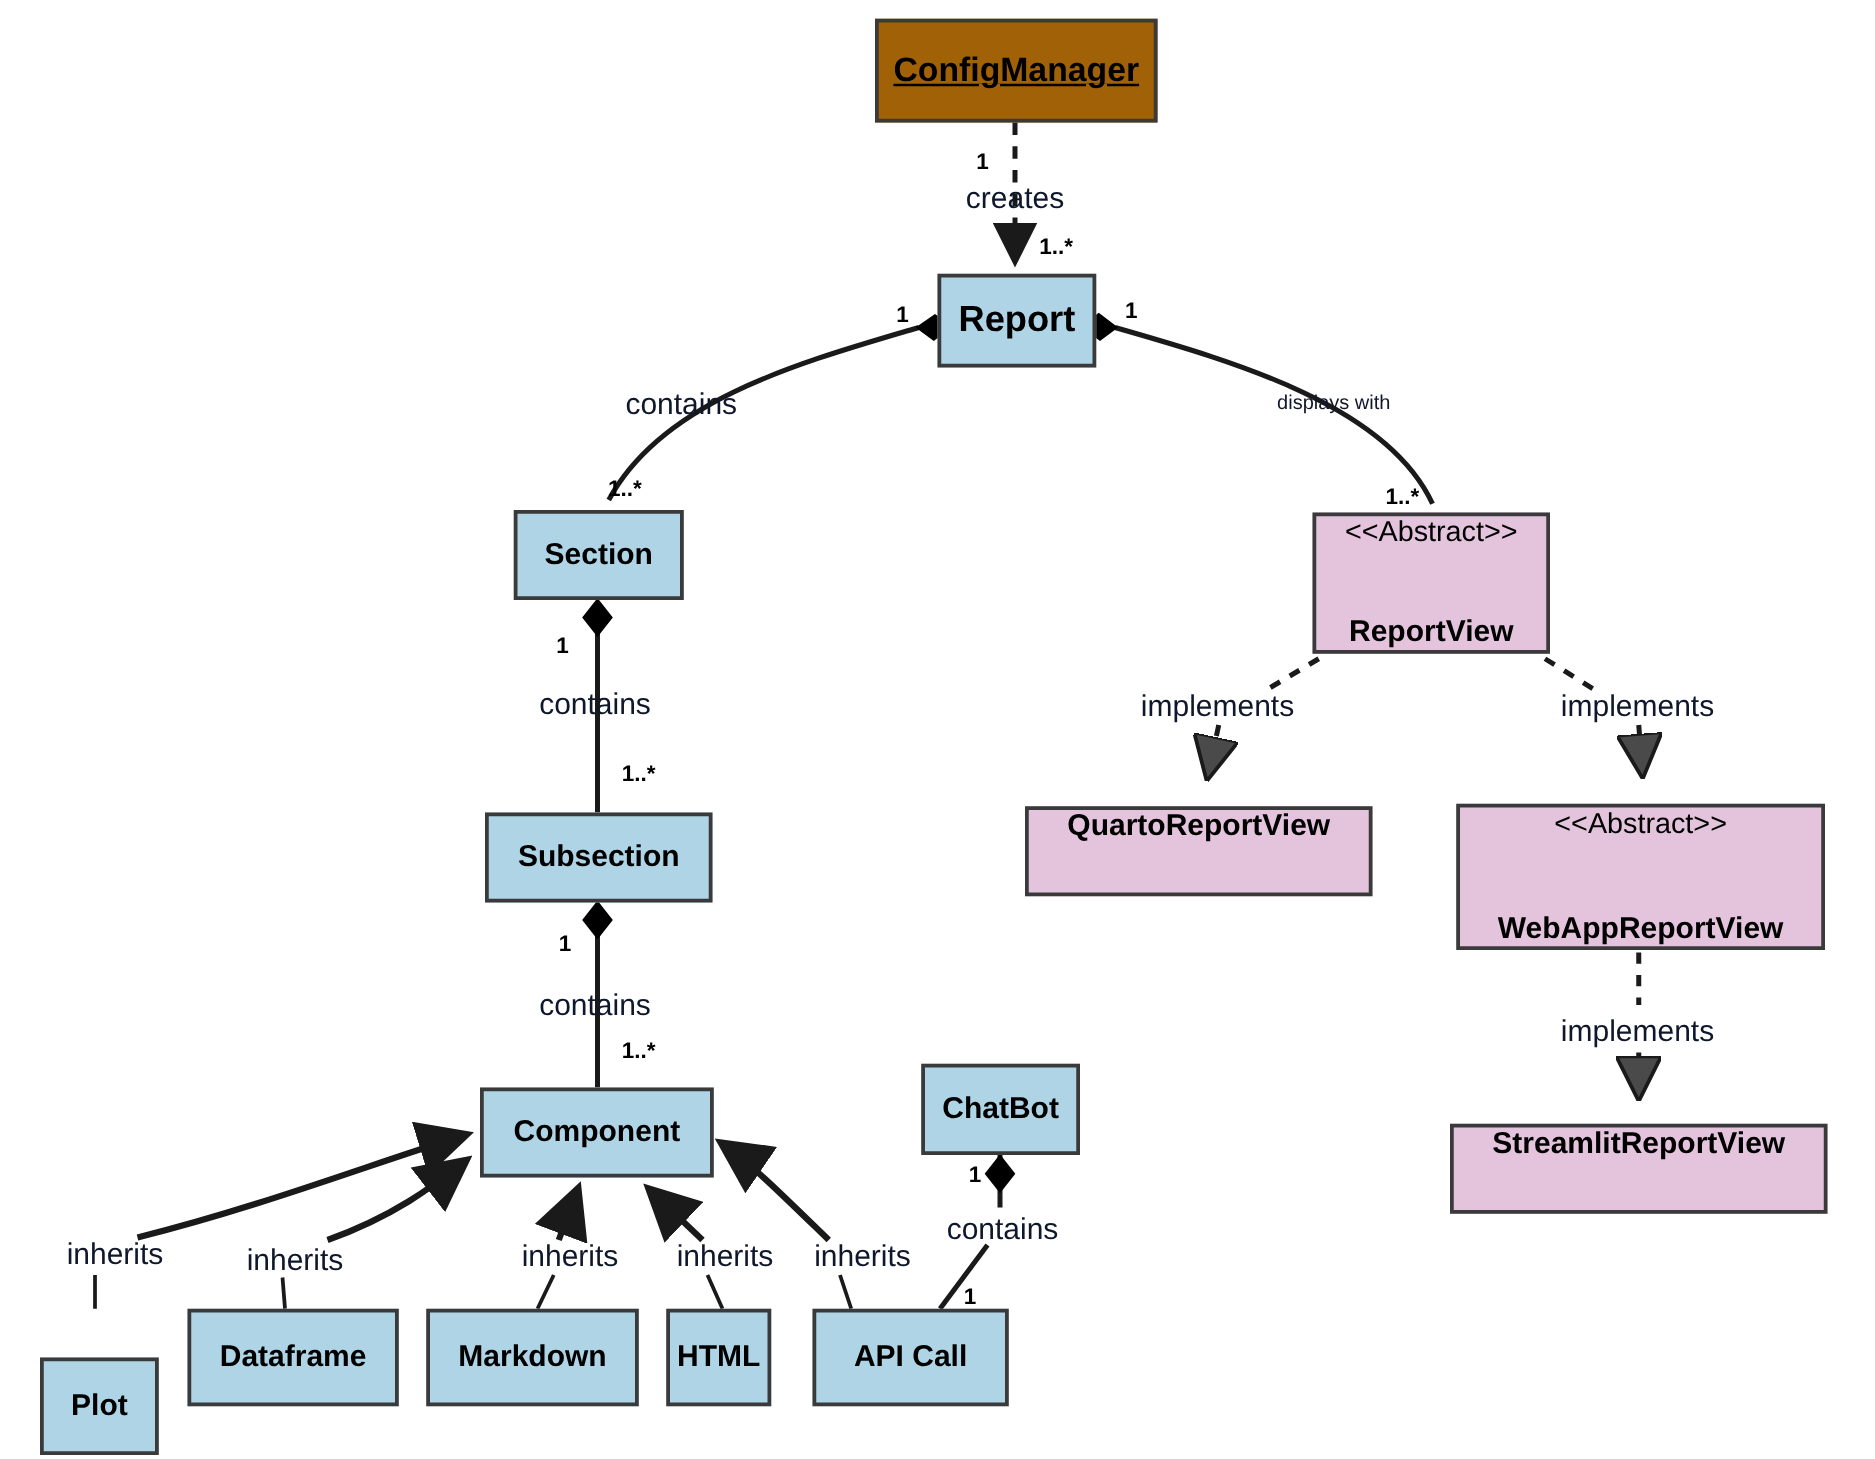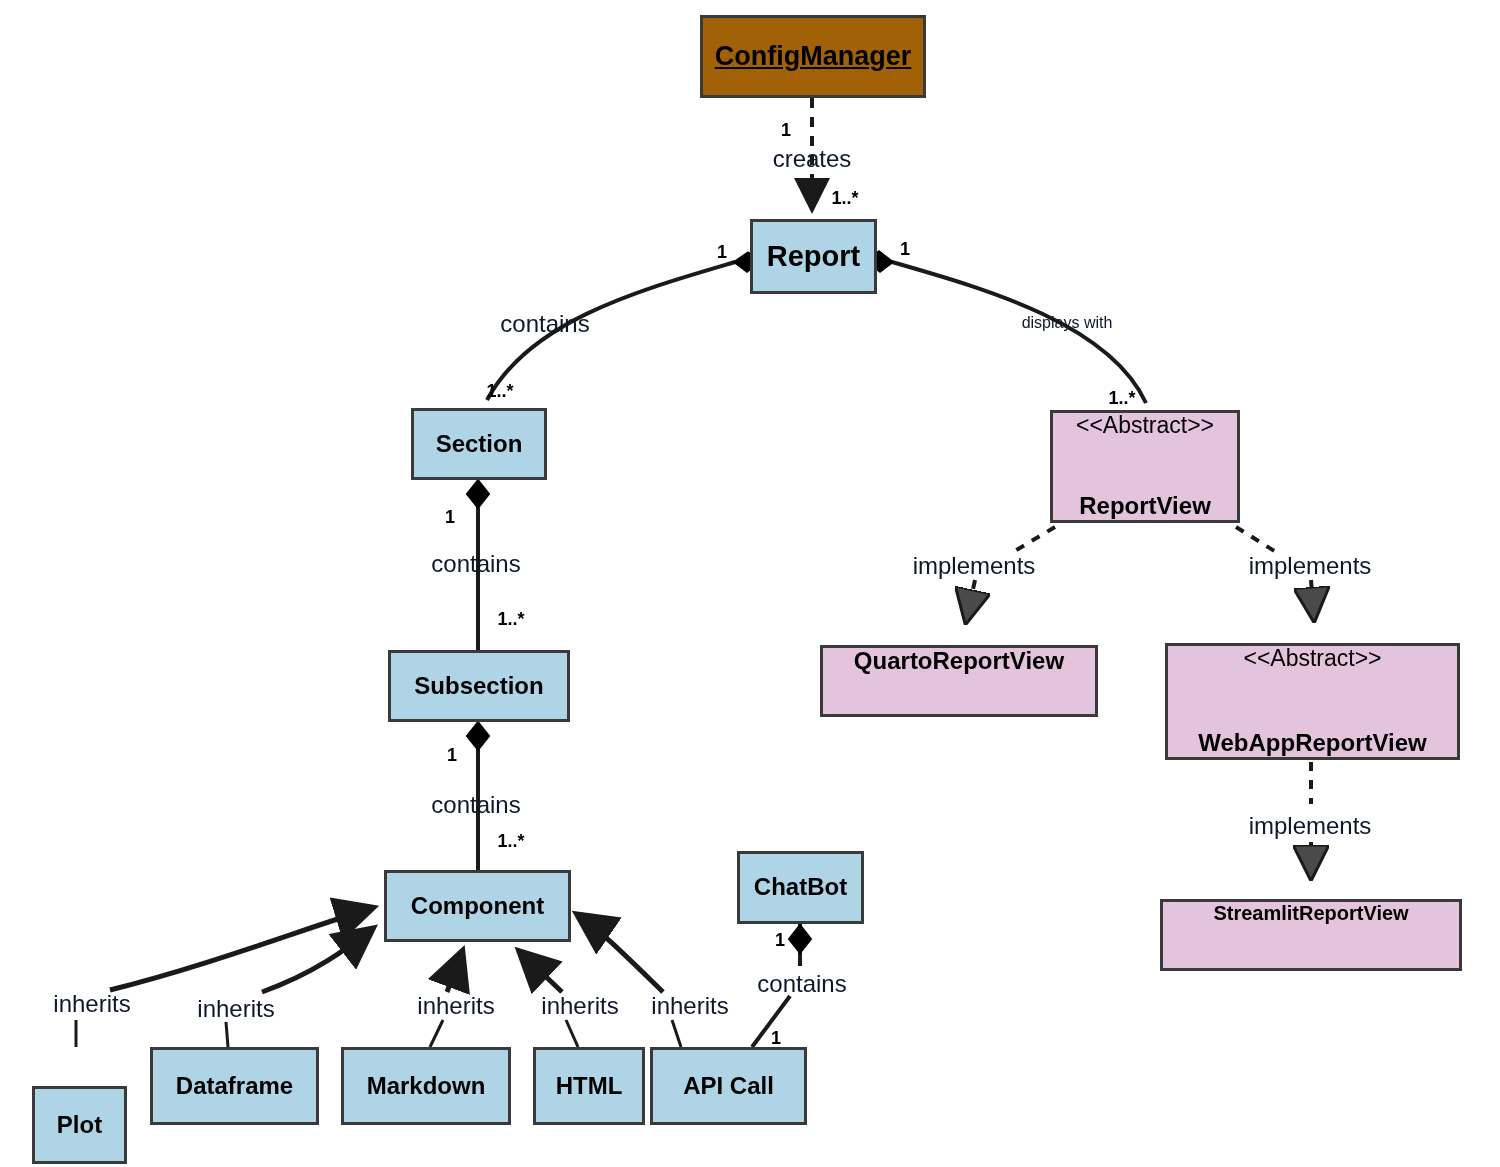--- a/index.html
+++ b/index.html
@@ -171,39 +171,39 @@
       </div>
       <div class="node fill-blue" style="left: 32px; top: 1047px; width: 95px; height: 78px; margin-top: 39px;">
         <div class="cls-name" style="font-size: 24px;">Plot</div>
       </div>
       <div class="node fill-blue" style="left: 150px; top: 1047px; width: 169px; height: 78px; justify-content: center;">
         <div class="cls-name" style="font-size: 24px;">Dataframe</div>
       </div>
       <div class="node fill-blue" style="left: 341px; top: 1047px; width: 170px; height: 78px;">
         <div class="cls-name" style="font-size: 24px;">Markdown</div>
       </div>
-      <div class="node fill-blue" style="left: 533px; top: 1047px; width: 112px; height: 78px;">
+      <div class="node fill-blue" style="left: 533px; top: 1047px; width: 84px; height: 78px;">
         <div class="cls-name" style="font-size: 24px;">HTML</div>
       </div>
       <div class="node fill-blue" style="left: 650px; top: 1047px; width: 157px; height: 78px;">
         <div class="cls-name" style="font-size: 24px;">API Call</div>
       </div>
       <div class="node fill-pink" style="left: 1050px; top: 410px; width: 190px; height: 113px;">
         <div class="stereotype" style="font-size: 23px;">&lt;&lt;Abstract&gt;&gt;</div>
         <div class="cls-name" style="font-size: 24px;">ReportView</div>
       </div>
       <div class="node fill-pink" style="left: 820px; top: 645px; width: 278px; height: 72px;">
         <div class="cls-name" style="font-size: 24px;">QuartoReportView</div>
       </div>
       <div class="node fill-pink" style="left: 1165px; top: 643px; width: 295px; height: 117px;">
         <div class="stereotype" style="font-size: 23px;">&lt;&lt;Abstract&gt;&gt;</div>
         <div class="cls-name" style="font-size: 24px;">WebAppReportView</div>
       </div>
       <div class="node fill-pink" style="left: 1160px; top: 899px; width: 302px; height: 72px;">
-        <div class="cls-name" style="font-size: 20px;">StreamlitReportView</div>
+        <div class="cls-name" style="font-size: 24px;">StreamlitReportView</div>
       </div>
     </div>
   <div id="label-layer">
       <div class="edge-label" style="left: 812px; top: 159px; font-size: 24px;">creates</div>
       <div class="mult-label" style="left: 786px; top: 130px; font-size: 18px;">1</div>
       <div class="mult-label" style="left: 845px; top: 198px; font-size: 18px;">1..*</div>
       <div class="edge-label" style="left: 545px; top: 324px; font-size: 24px;">contains</div>
       <div class="mult-label" style="left: 722px; top: 252px; font-size: 18px;">1</div>
       <div class="mult-label" style="left: 500px; top: 391px; font-size: 18px;">1..*</div>
       <div class="edge-label" style="left: 1067px; top: 323px; font-size: 16px;">displays with</div>

